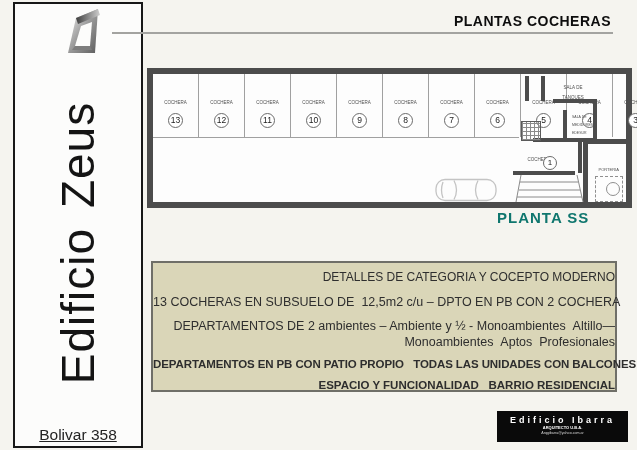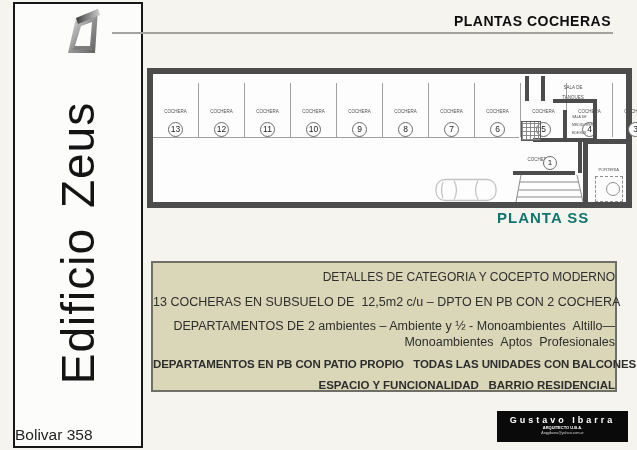--- a/index.html
+++ b/index.html
@@ -14,39 +14,39 @@
     background:#fcfcfb; border:2px solid #171717; box-sizing:border-box;
   }
   .logo{ position:absolute; left:47px; top:2px; width:46px; height:50px; }
   .vtext{
     position:absolute; left:-97px; top:213px; width:320px; height:52px;
     line-height:52px; text-align:center; white-space:nowrap;
     transform:rotate(-90deg);
     font-size:46px; letter-spacing:1px; word-spacing:6px; color:#141414;
   }
   .address{
-    position:absolute; left:0; right:0; bottom:3px; text-align:left;
-    font-size:15.5px; line-height:1.12; color:#242424;
+    position:absolute; left:0; right:0; bottom:3px; text-align:center;
+    font-size:15.5px; line-height:1.12; color:#242424;text-decoration:underline;
   }
   
   .hline{ position:absolute; left:112px; top:32px; width:501px; height:2px; background:#a3a3a0; }
   .title{
     position:absolute; top:13px; right:26px;
     font-size:14px; font-weight:bold; letter-spacing:.5px; color:#0d0d0d; white-space:nowrap;
   }
   
   .plan{
     position:absolute; left:147px; top:68px; width:485px; height:140px;
     background:#fdfdfd; border:6px solid #4c4c4c; box-sizing:border-box;
   }
   .plan *{ box-sizing:border-box; }
   .wall{ position:absolute; background:#4c4c4c; }
   .stall-row{
     position:absolute; left:0; top:0; width:366px; height:64px;
-    display:flex; border-bottom:1px solid #a0a0a0;align-items:flex-end;
+    display:flex; border-bottom:1px solid #a0a0a0;
   }
   .stall{
     flex:1 1 0; border-right:1px solid #a0a0a0;
     display:flex; flex-direction:column; align-items:center;
   }
   .micro{
     display:block; white-space:nowrap; text-align:center;
     font-size:9px; color:#4f4f4f; transform:scale(.5); transform-origin:center;
   }
   .stall .micro{ margin-top:23px; width:100%; }
@@ -240,18 +240,18 @@
   <div class="box">
     <div class="l1">DETALLES DE CATEGORIA Y COCEPTO MODERNO</div>
     <div class="l2">13 COCHERAS EN SUBSUELO DE &nbsp;12,5m2 c/u – DPTO EN PB CON 2 COCHERA</div>
     <div class="l3">DEPARTAMENTOS DE 2 ambientes – Ambiente y ½ - Monoambientes &nbsp;Altillo—</div>
     <div class="l4">Monoambientes &nbsp;Aptos &nbsp;Profesionales</div>
     <div class="l5">DEPARTAMENTOS EN PB CON PATIO PROPIO &nbsp; TODAS LAS UNIDADES CON BALCONES</div>
     <div class="l6">ESPACIO Y FUNCIONALIDAD &nbsp; BARRIO RESIDENCIAL</div>
   </div>
 
   <div class="card">
-    <div class="name">Gustavo Ibarra</div>
+    <div class="name">Edificio Ibarra</div>
     <div class="sub">ARQUITECTO U.B.A.</div>
     <div class="mail">Arqgibarra@yahoo.com.ar</div>
   </div>
 
 </div>
 
 </body></html>

